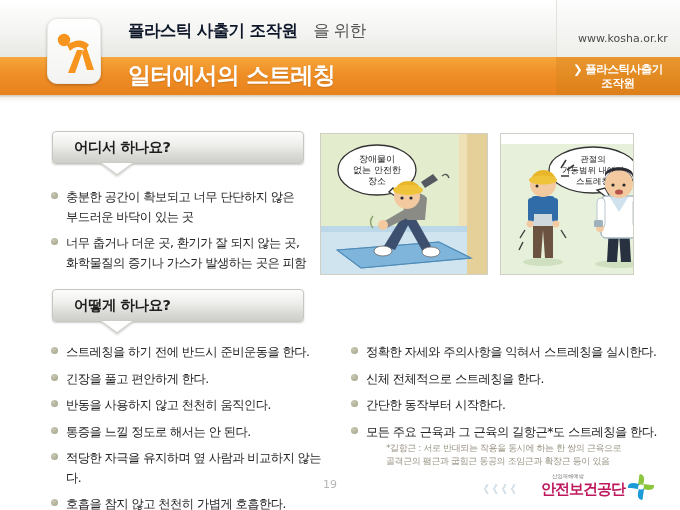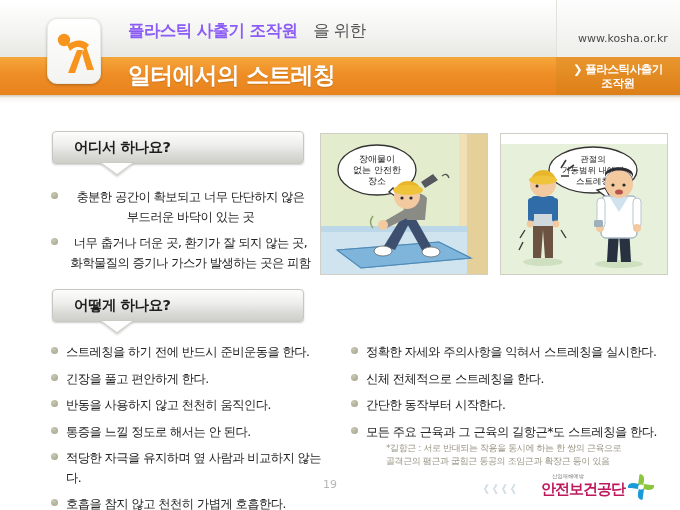--- a/index.html
+++ b/index.html
@@ -46,21 +46,21 @@
     box-shadow: 0 1px 3px rgba(0,0,0,0.28);
     border: 1px solid #e9e9e5;
   }
   .logo-svg { position: absolute; left: 5px; top: 7px; }
 
   .hdr-sub {
     position: absolute; left: 128px; top: 20px;
     font-size: 16.5px; color: #3a3a3a; letter-spacing: -0.6px;
     white-space: nowrap;
   }
-  .hdr-sub b { font-weight: bold; color: #8b5cf6; }
+  .hdr-sub b { font-weight: bold; color: #0f172a; }
   .hdr-sub span.light { font-weight: normal; color: #555; padding-left: 16px; }
   .hdr-title {
     position: absolute; left: 128px; top: 60px;
     font-size: 23px; font-weight: bold; color: #ffffff;
     letter-spacing: -0.8px; white-space: nowrap;
     text-shadow: 0 1px 1px rgba(140,80,10,0.35);
   }
   .hdr-url {
     position: absolute; left: 566px; top: 32px; width: 114px;
     text-align: center; font-size: 11px; color: #4a4a4a; white-space: nowrap;
@@ -164,21 +164,21 @@
     </div>
   </div>
 
   <div class="banner" style="left:52px; top:131px;">
     <div class="banner-body"></div>
     <div class="banner-notch"></div>
     <div class="banner-notch-in"></div>
     <div class="banner-label">어디서 하나요?</div>
   </div>
 
-  <div class="blist" style="left:50px; top:186px; width:265px;text-align:center;">
+  <div class="blist" style="left:50px; top:186px; width:265px;">
     <div class="bitem">
       <span class="bdot"></span>
       <span class="btext">충분한 공간이 확보되고 너무 단단하지 않은
 부드러운 바닥이 있는 곳</span>
     </div>
     <div class="bitem">
       <span class="bdot"></span>
       <span class="btext">너무 춥거나 더운 곳, 환기가 잘 되지 않는 곳,
  화학물질의 증기나 가스가 발생하는 곳은 피함</span>
     </div>
@@ -271,21 +271,21 @@
       <path d="M74 56 C78 44, 96 44, 100 56 L100 59 L74 59 Z" fill="#e8b62a"></path>
       <ellipse cx="87" cy="56" rx="15" ry="5" fill="#f0c43a"></ellipse>
       <path d="M100 48 L112 40 L117 46 L104 54 Z" fill="#55595f"></path>
       <circle cx="81" cy="64" r="1.6" fill="#2a2a2a"></circle>
       <circle cx="90" cy="64" r="1.6" fill="#2a2a2a"></circle>
       <path d="M121 42 q5 -4 7 2" stroke="#555" stroke-width="1.4" fill="none"></path>
       <path d="M52 82 q-5 6 0 12" stroke="#8aa06a" stroke-width="1.4" fill="none"></path>
     </svg>
   </div>
 
-  <div class="illus" style="left:500px; top:133px; width:168px; height:142px;">
+  <div class="illus" style="left:500px; top:133px; width:134px; height:142px;">
     <svg width="166" height="140" viewBox="0 0 166 140">
       <rect x="0" y="0" width="166" height="140" fill="#e7f0da"></rect>
       <rect x="0" y="0" width="166" height="10" fill="#ffffff"></rect>
 
       <ellipse cx="92" cy="36" rx="44" ry="23" fill="#ffffff" stroke="#333" stroke-width="1.3"></ellipse>
       <polygon points="104,54 112,68 96,56" fill="#ffffff" stroke="#333" stroke-width="1.3"></polygon>
       <text x="92" y="28" font-size="8.5" fill="#1a1a1a" text-anchor="middle" font-family="DejaVu Sans, sans-serif">관절의</text>
       <text x="92" y="39" font-size="8.5" fill="#1a1a1a" text-anchor="middle" font-family="DejaVu Sans, sans-serif">가동범위 내에서</text>
       <text x="92" y="50" font-size="8.5" fill="#1a1a1a" text-anchor="middle" font-family="DejaVu Sans, sans-serif">스트레칭</text>
 

